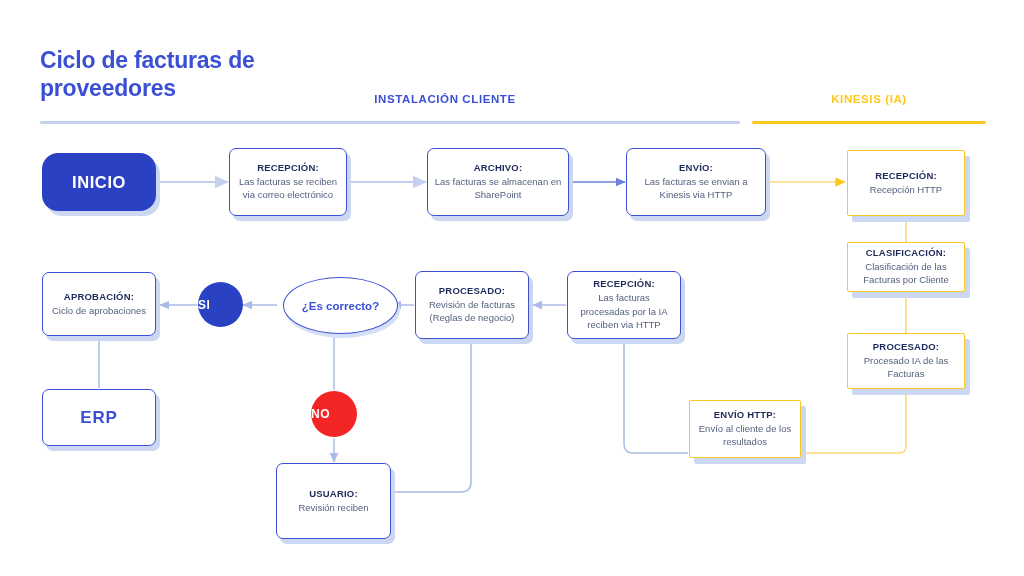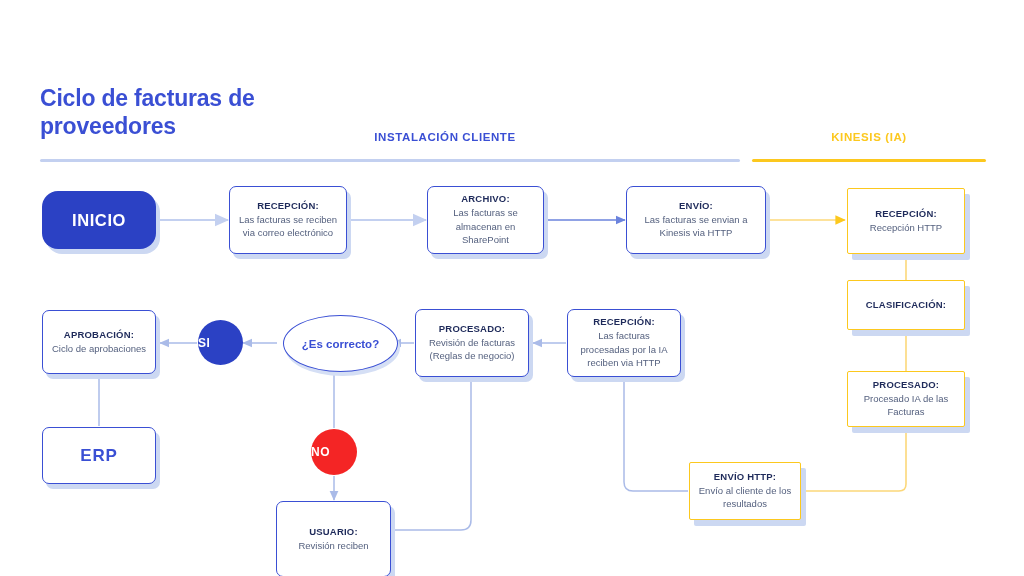--- a/index.html
+++ b/index.html
@@ -3,21 +3,21 @@
 <meta charset="utf-8">
 <style>
   html,body{margin:0;padding:0;}
   body{
     width:1024px;height:576px;
     background:#ffffff;
     font-family:"Liberation Sans", sans-serif;
     overflow:hidden;
     position:relative;
   }
-  #canvas{position:absolute;inset:0;margin-top:38px;}
+  #canvas{position:absolute;inset:0;}
   #wires{position:absolute;left:0;top:0;width:1024px;height:576px;pointer-events:none;}
 
   .title{
     position:absolute;left:40px;top:46px;width:330px;
     font-size:23px;font-weight:bold;line-height:1.22;
     color:#3a4fd4;letter-spacing:-0.2px;
   }
 
   .lane-label{
     position:absolute;font-size:11.5px;font-weight:bold;letter-spacing:0.6px;
@@ -145,45 +145,46 @@
 
   <div class="node start-box" style="left:42px;top:153px;width:114px;height:58px;">
     <span>INICIO</span>
   </div>
 
   <div class="node box-blue" style="left:229px;top:148px;width:118px;height:68px;">
     <span class="hd">RECEPCIÓN:</span>
     <span class="bd">Las facturas se reciben via correo electrónico</span>
   </div>
 
-  <div class="node box-blue" style="left:427px;top:148px;width:117px;height:68px;">
+  <div class="node box-blue" style="left:427px;top:148px;width:142px;height:68px;">
     <span class="hd">ARCHIVO:</span>
     <span class="bd">Las facturas se almacenan en SharePoint</span>
   </div>
 
   <div class="node box-blue" style="left:626px;top:148px;width:140px;height:68px;">
     <span class="hd">ENVÍO:</span>
     <span class="bd">Las facturas se envian a Kinesis via HTTP</span>
   </div>
 
   <div class="node box-yellow" style="left:847px;top:150px;width:118px;height:66px;">
     <span class="hd">RECEPCIÓN:</span>
     <span class="bd">Recepción HTTP</span>
   </div>
 
   <div class="node box-yellow" style="left:847px;top:242px;width:118px;height:50px;">
     <span class="hd">CLASIFICACIÓN:</span>
+    <span class="bd">Clasificación de las Facturas por Cliente</span>
   </div>
 
   <div class="node box-yellow" style="left:847px;top:333px;width:118px;height:56px;">
     <span class="hd">PROCESADO:</span>
     <span class="bd">Procesado IA de las Facturas</span>
   </div>
 
-  <div class="node box-yellow" style="left:689px;top:424px;width:112px;height:58px;">
+  <div class="node box-yellow" style="left:689px;top:400px;width:112px;height:58px;">
     <span class="hd">ENVÍO HTTP:</span>
     <span class="bd">Envío al cliente de los resultados</span>
   </div>
 
   <div class="node box-blue" style="left:567px;top:271px;width:114px;height:68px;">
     <span class="hd">RECEPCIÓN:</span>
     <span class="bd">Las facturas procesadas por la IA reciben via HTTP</span>
   </div>
 
   <div class="node box-blue" style="left:415px;top:271px;width:114px;height:68px;">

